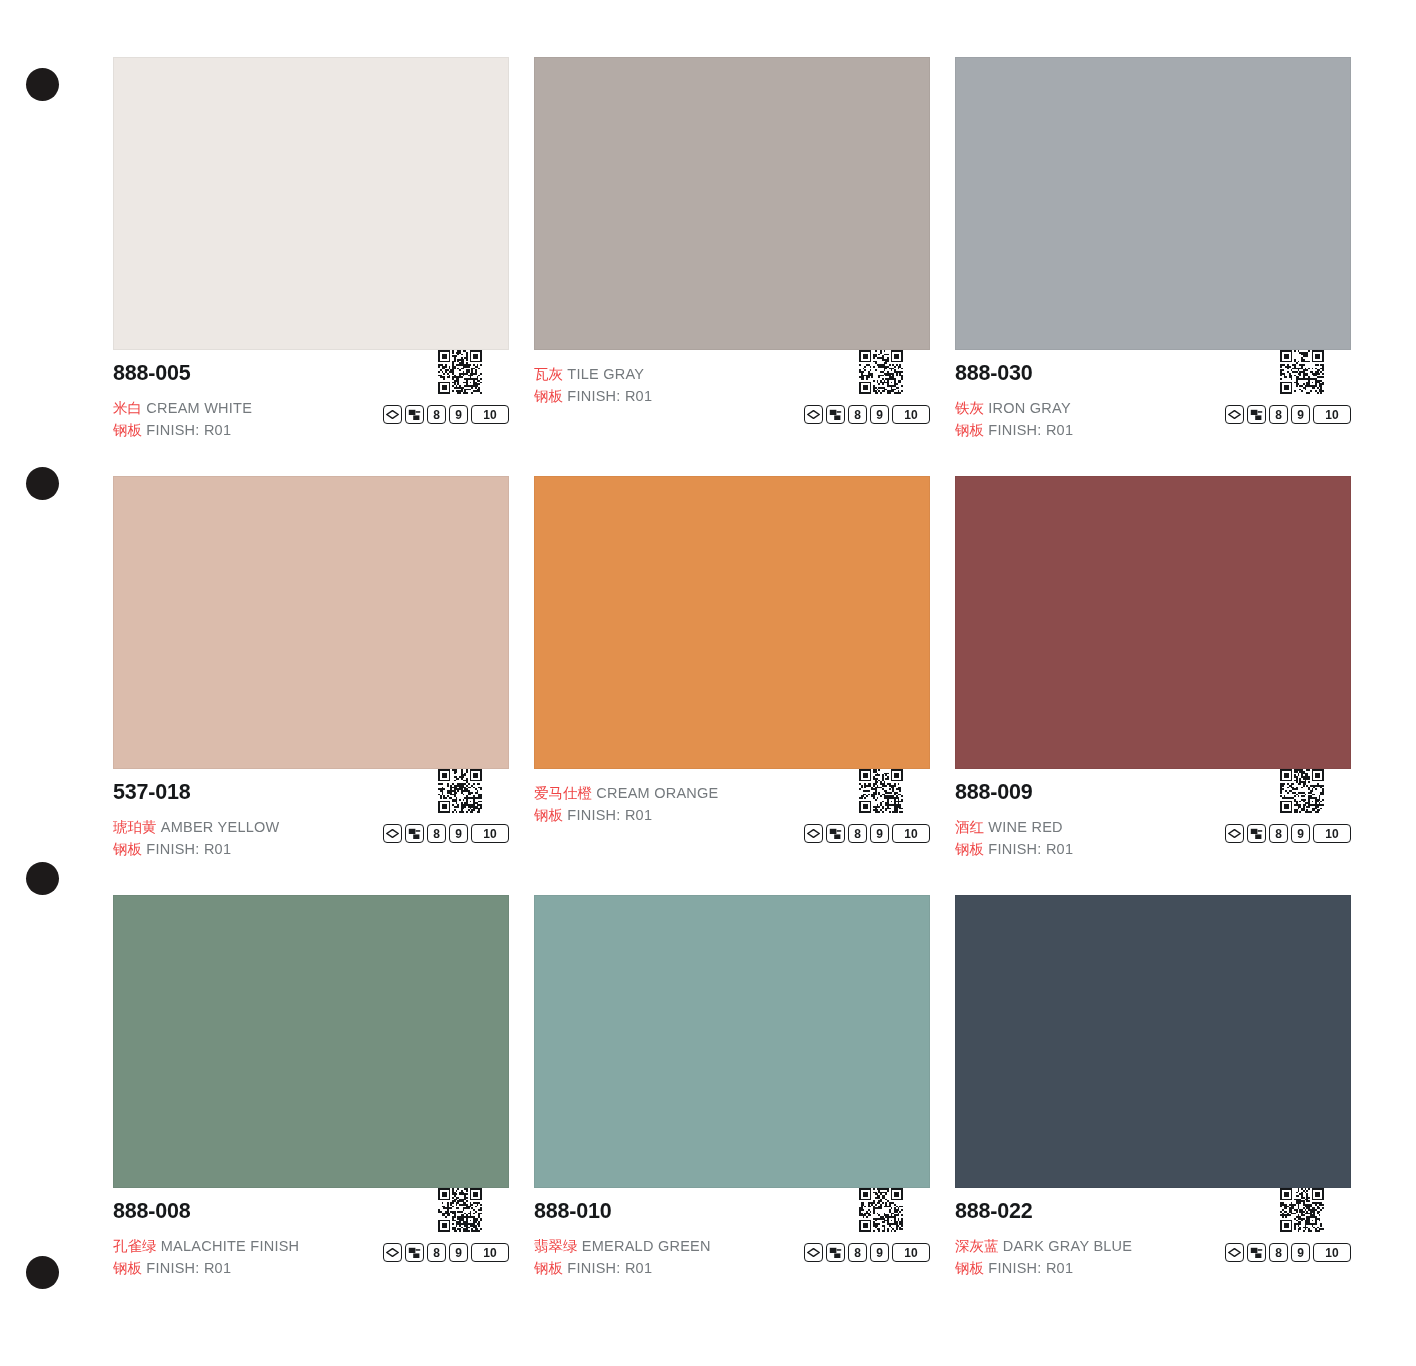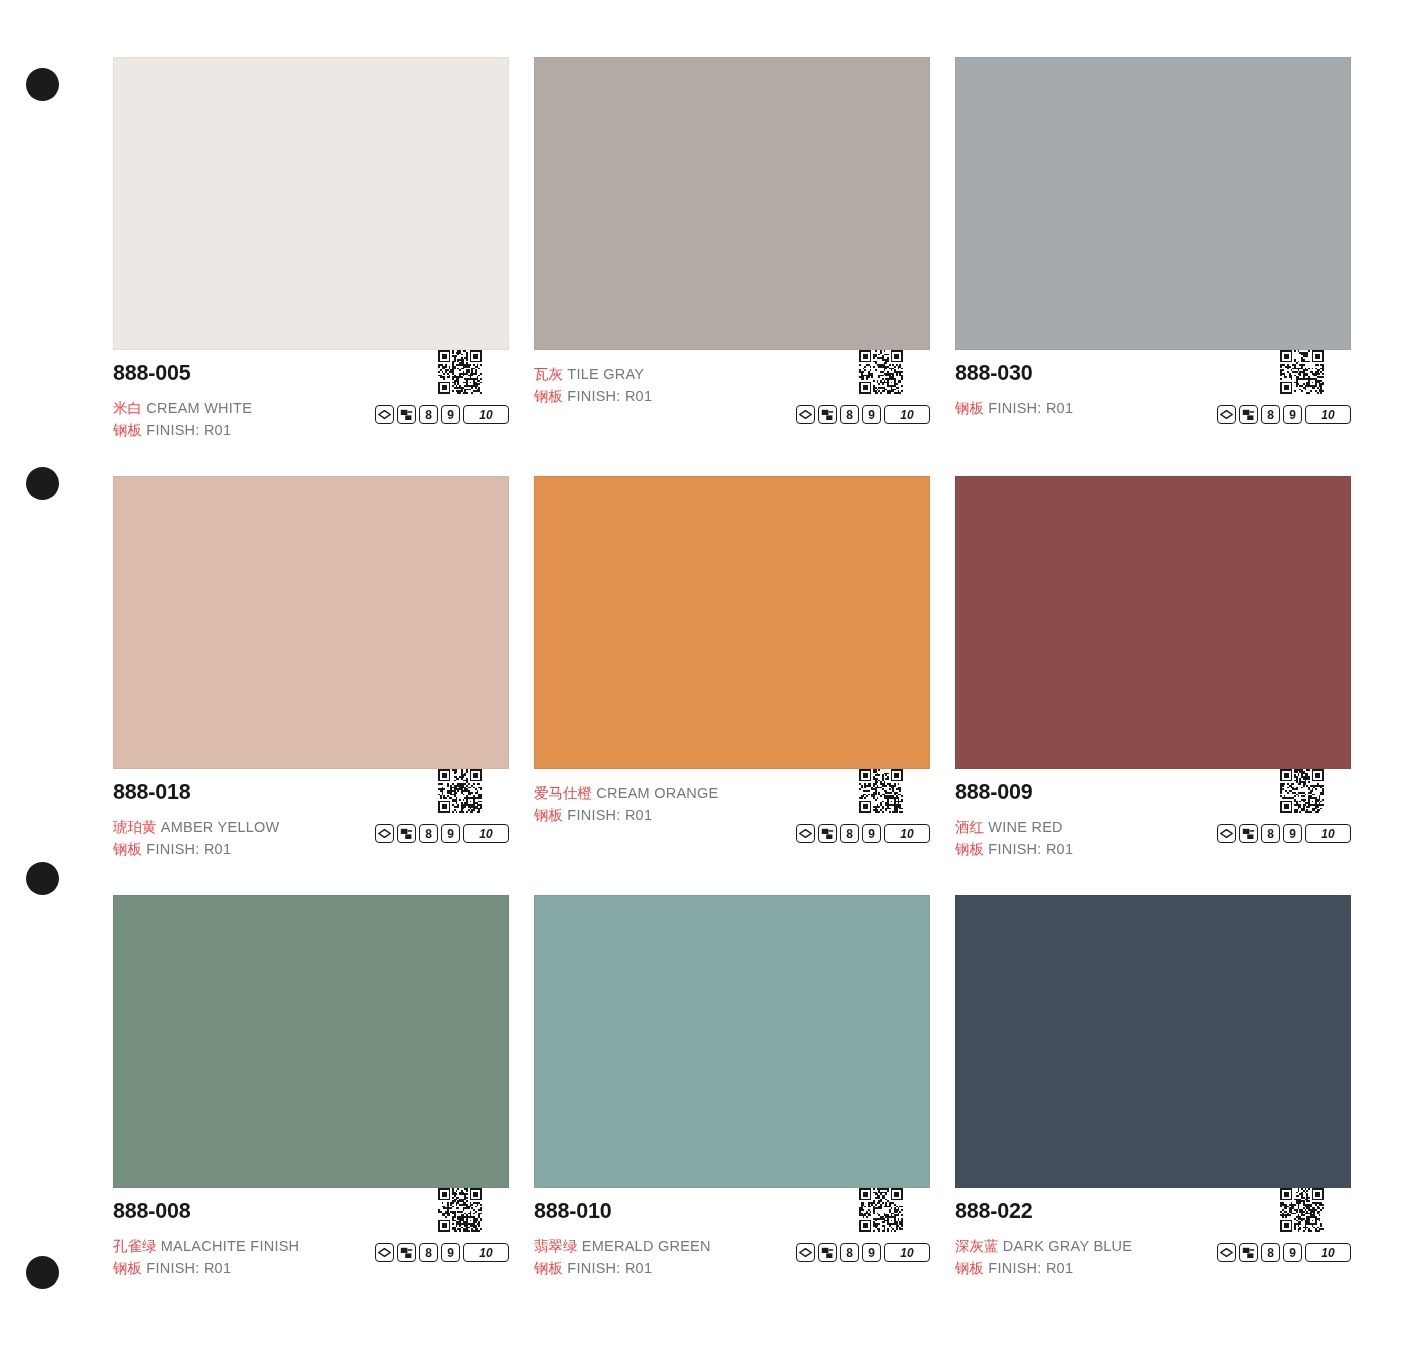--- a/index.html
+++ b/index.html
@@ -122,22 +122,21 @@
     display: flex;
     align-items: center;
     justify-content: center;
     font-size: 12px;
     font-weight: bold;
     color: #1a1c1e;
     line-height: 1;
     background: #fff;
   }
   .badge.wide {
-    width: 46px;
-    font-style: italic;
+    width: 38px;
   }
   .badge svg { display: block; }
 </style>
 </head>
 <body>
 
 <div class="binder-dots">
   <div class="binder-dot d1"></div>
   <div class="binder-dot d2"></div>
   <div class="binder-dot d3"></div>
@@ -830,20 +829,21 @@
                 <span>10</span>
               </div>
             </div>
           </div>
         </div>
       </div>
       <div class="card">
         <div class="chip" style="background:#A5AAAF"></div>
         <div class="card-info">
           <div class="code">888-030</div>
+          <div class="name-line"><span class="name-cn">铁灰</span> <span>IRON GRAY</span></div>
           <div class="finish-line"><span class="finish-cn">钢板</span> <span>FINISH:</span> <span>R01</span></div>
           <div class="card-meta">
             <svg class="qr" viewBox="0 0 25 25" shape-rendering="crispEdges">
               <rect width="25" height="25" fill="#ffffff"></rect>
               <g fill="#151719">
                 <rect x="0" y="0" width="1" height="1"></rect>
                 <rect x="1" y="0" width="1" height="1"></rect>
                 <rect x="2" y="0" width="1" height="1"></rect>
                 <rect x="3" y="0" width="1" height="1"></rect>
                 <rect x="4" y="0" width="1" height="1"></rect>
@@ -1159,21 +1159,21 @@
               </div>
             </div>
           </div>
         </div>
       </div>
     </div>
     <div class="row">
       <div class="card">
         <div class="chip" style="background:#DBBCAC"></div>
         <div class="card-info">
-          <div class="code">888-018</div>
+          <div class="code">537-018</div>
           <div class="name-line"><span class="name-cn">琥珀黄</span> <span>AMBER YELLOW</span></div>
           <div class="finish-line"><span class="finish-cn">钢板</span> <span>FINISH:</span> <span>R01</span></div>
           <div class="card-meta">
             <svg class="qr" viewBox="0 0 25 25" shape-rendering="crispEdges">
               <rect width="25" height="25" fill="#ffffff"></rect>
               <g fill="#151719">
                 <rect x="0" y="0" width="1" height="1"></rect>
                 <rect x="1" y="0" width="1" height="1"></rect>
                 <rect x="2" y="0" width="1" height="1"></rect>
                 <rect x="3" y="0" width="1" height="1"></rect>

